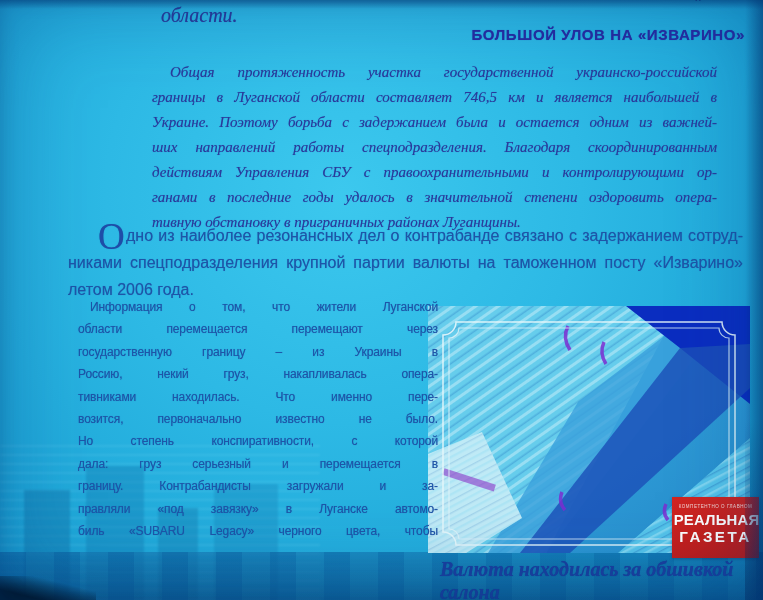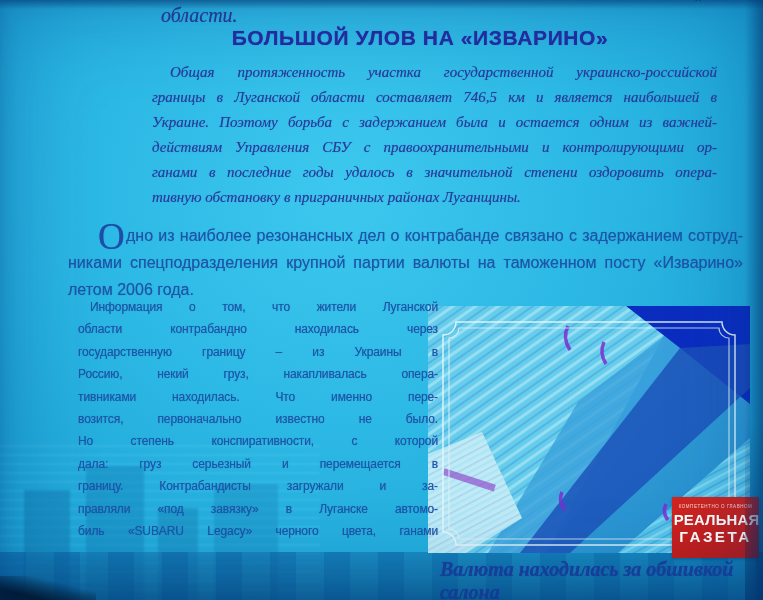--- a/index.html
+++ b/index.html
@@ -31,21 +31,21 @@
     background: linear-gradient(to bottom, rgba(3,44,104,.5), rgba(3,44,104,0));}
   .corner-bl{position:absolute; left:0; top:576px; width:96px; height:24px; z-index:5;
     background: linear-gradient(to top right, #02111e 22%, rgba(2,17,30,0) 68%);}
   .edge-mark{position:absolute; left:694px; top:-7px; z-index:2; color:#16368e; font-size:17px; font-weight:bold;}
 
   
   .fragment{position:absolute; left:148px; top:4px; z-index:2;
     font-family:"Liberation Serif", serif; font-style:italic; font-size:20px; color:#2b3a9c;
     text-shadow:0 0 .7px rgba(25,45,130,.55);margin-left:13px;}
   .headline{position:absolute; left:95px; top:26px; width:650px; margin:0; z-index:2;
-    text-align:center; font-size:21px; font-weight:bold; letter-spacing:.6px; color:#272ba2;
+    text-align:right; font-size:15px; font-weight:bold; letter-spacing:.6px; color:#272ba2;
     text-shadow:0 0 .8px rgba(25,30,140,.6);}
   .lead{position:absolute; left:152px; top:60px; width:565px; z-index:2;
     font-family:"Liberation Serif", serif; font-style:italic; font-size:15px; line-height:25px;
     color:#2b3a9c; text-shadow:0 0 .7px rgba(30,45,140,.5);}
   .lead .line:first-child{padding-left:18px;}
   .lead .line:last-child{text-align-last:left;}
   .para1{position:absolute; left:68px; top:222px; width:675px; z-index:2;
     font-size:16px; line-height:27px; color:#1e55a8; text-shadow:0 0 .7px rgba(20,60,150,.5);}
   .para1 .dropcap{position:absolute; left:30px; top:0px; font-family:"Liberation Serif", serif;
     font-size:37px; line-height:30px; color:#1e4da8;}
@@ -84,46 +84,47 @@
 
   <div class="fragment">области.</div>
   <div class="edge-mark">”</div>
 
   <h1 class="headline">БОЛЬШОЙ УЛОВ НА «ИЗВАРИНО»</h1>
 
   <div class="lead">
       <div class="line">Общая  протяженность  участка  государственной  украинско-российской</div>
       <div class="line">границы в Луганской области составляет 746,5 км и является наибольшей в</div>
       <div class="line">Украине. Поэтому борьба с задержанием была и остается одним из важней-</div>
+      <div class="line">ших направлений работы спецподразделения. Благодаря скоординированным</div>
       <div class="line">действиям Управления СБУ с правоохранительными и контролирующими ор-</div>
       <div class="line">ганами в последние годы удалось в значительной степени оздоровить опера-</div>
       <div class="line">тивную обстановку в приграничных районах Луганщины.</div>
     </div>
 
   <div class="para1">
     <span class="dropcap">О</span>
     <div>
         <div class="line">дно из наиболее резонансных дел о контрабанде связано с задержанием сотруд-</div>
         <div class="line">никами спецподразделения крупной партии валюты на таможенном посту «Изварино»</div>
         <div class="line">летом 2006 года.</div>
       </div>
   </div>
 
   <div class="column">
       <div class="line">Информация о том, что жители Луганской</div>
-      <div class="line">области контрабандно находилась через</div>
+      <div class="line">области перемещается перемещают через</div>
       <div class="line">государственную границу – из Украины в</div>
       <div class="line">Россию, некий груз, накапливалась опера-</div>
       <div class="line">тивниками находилась. Что именно пере-</div>
       <div class="line">возится, первоначально известно не было.</div>
       <div class="line">Но степень конспиративности, с которой</div>
       <div class="line">дала: груз серьезный и перемещается в</div>
       <div class="line">границу. Контрабандисты загружали и за-</div>
       <div class="line">правляли «под завязку» в Луганске автомо-</div>
-      <div class="line">биль «SUBARU Legacy» черного цвета, ганами</div>
+      <div class="line">биль «SUBARU Legacy» черного цвета, чтобы</div>
     </div>
 
   <div class="photo">
     <svg width="322" height="247" viewBox="0 0 322 247" xmlns="http://www.w3.org/2000/svg">
       <defs>
         <linearGradient id="pgBase" x1="0" y1="0" x2="1" y2="1">
           <stop offset="0" stop-color="#57c8ec"></stop>
           <stop offset="55%" stop-color="#2f9ed8"></stop>
           <stop offset="100%" stop-color="#2487c8"></stop>
         </linearGradient>

